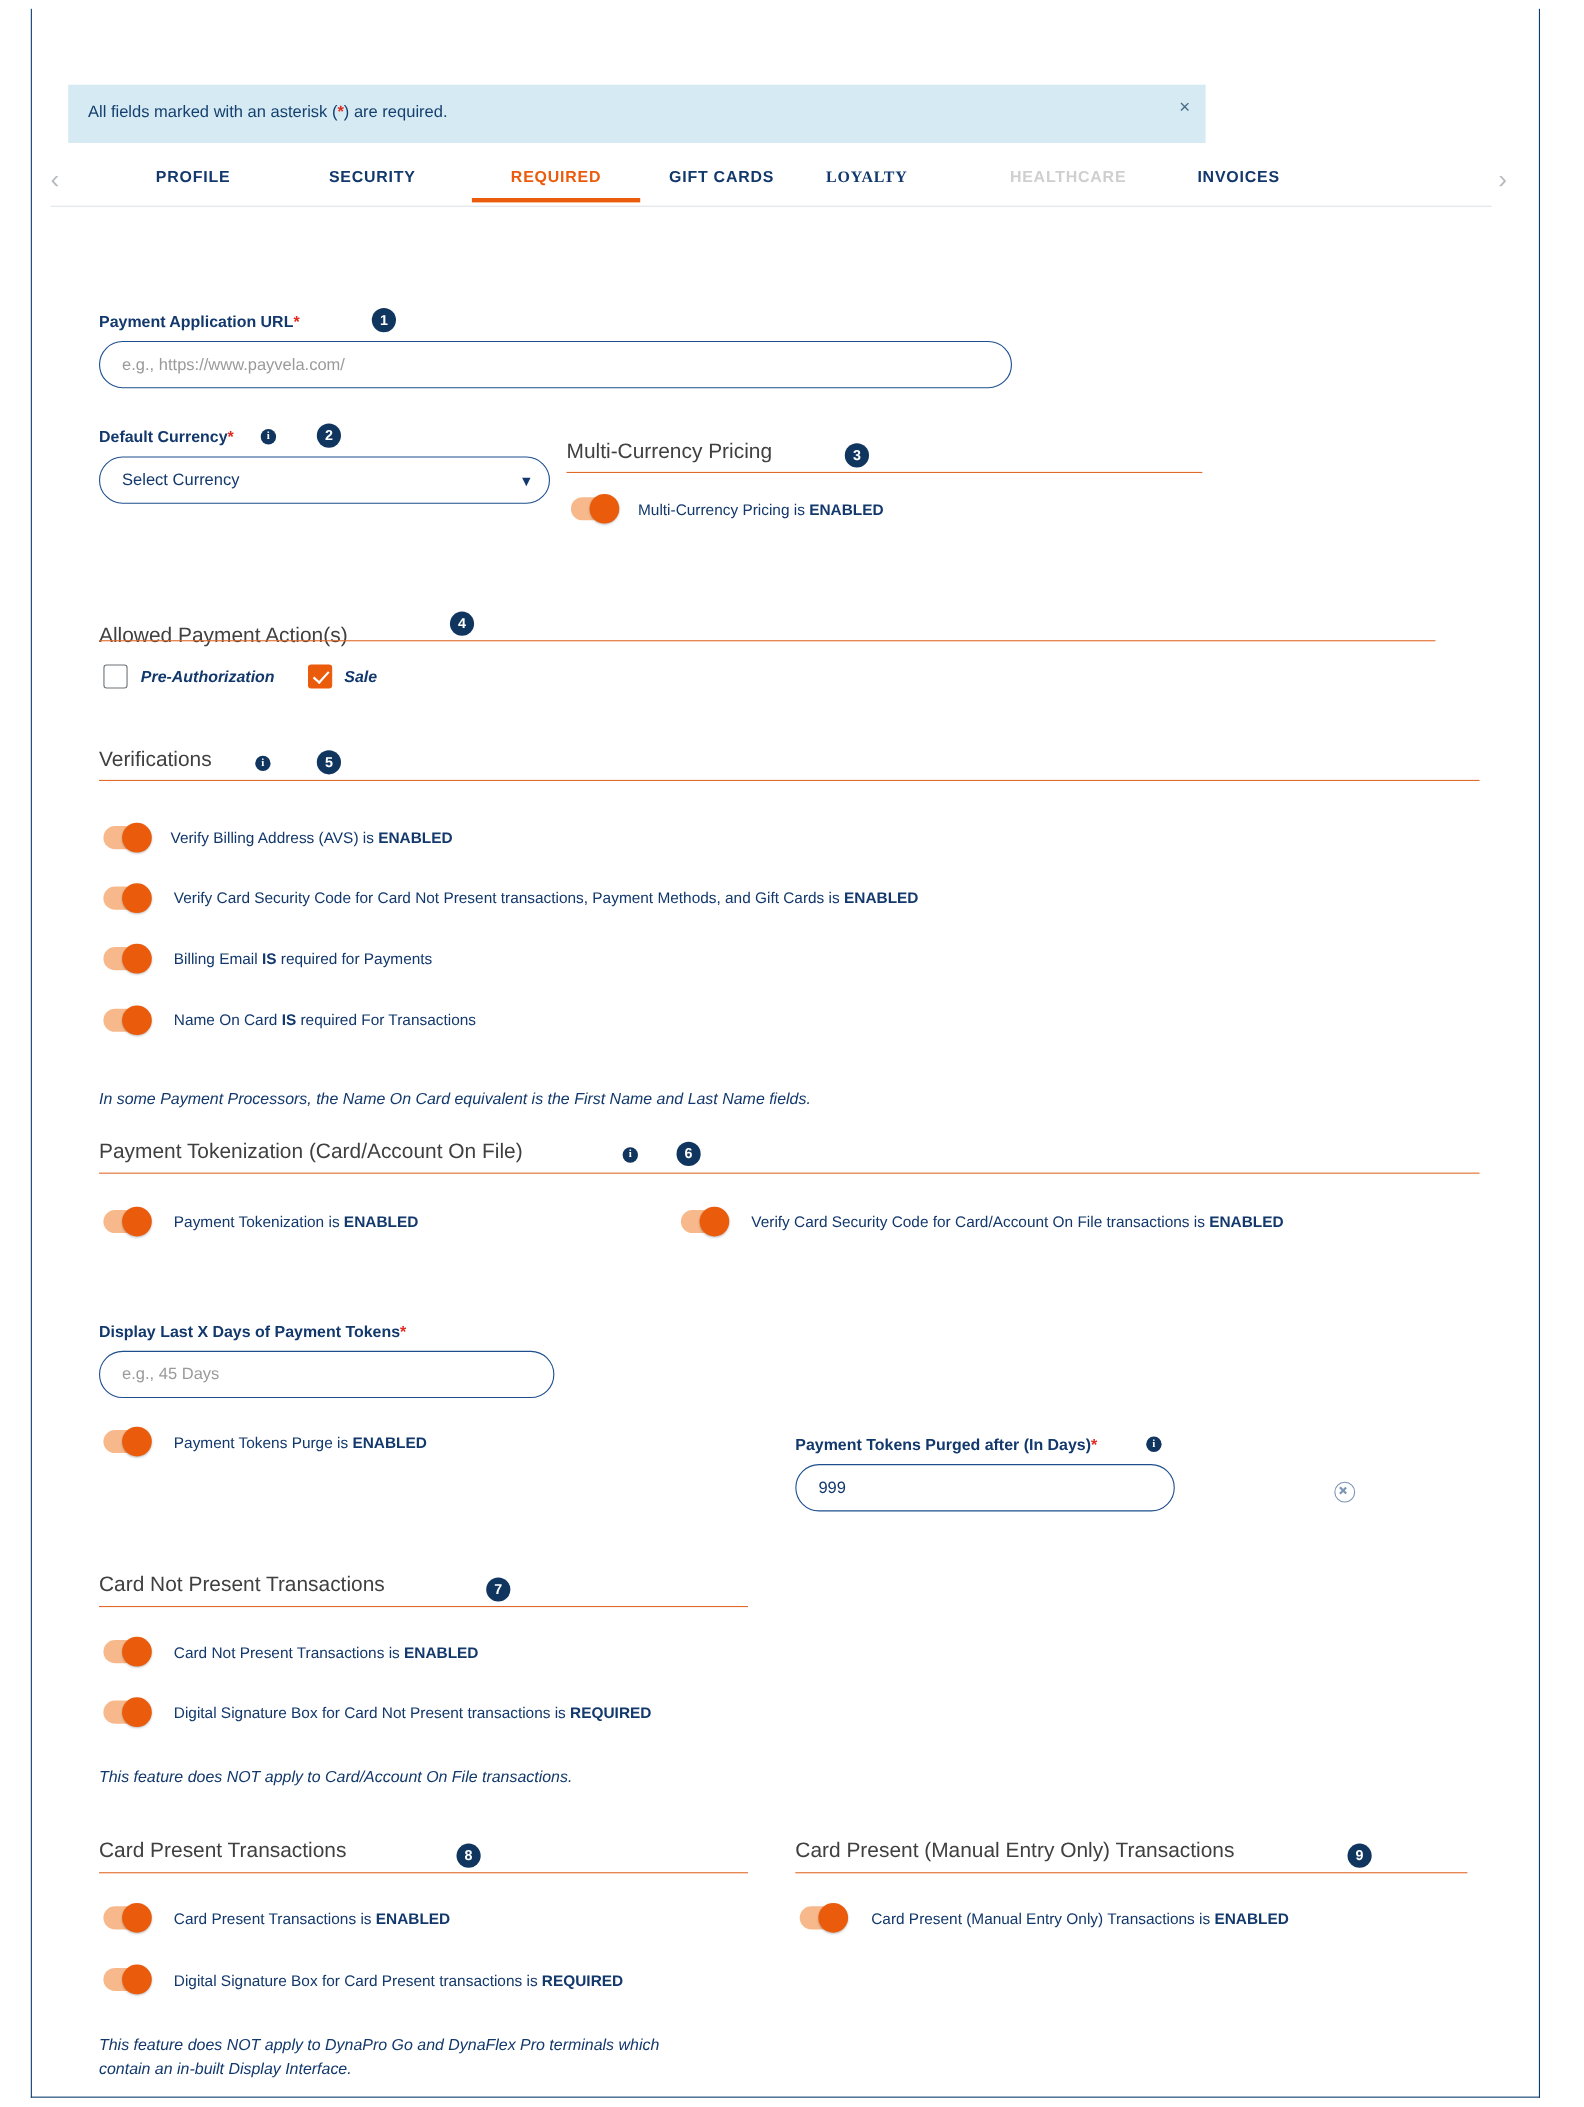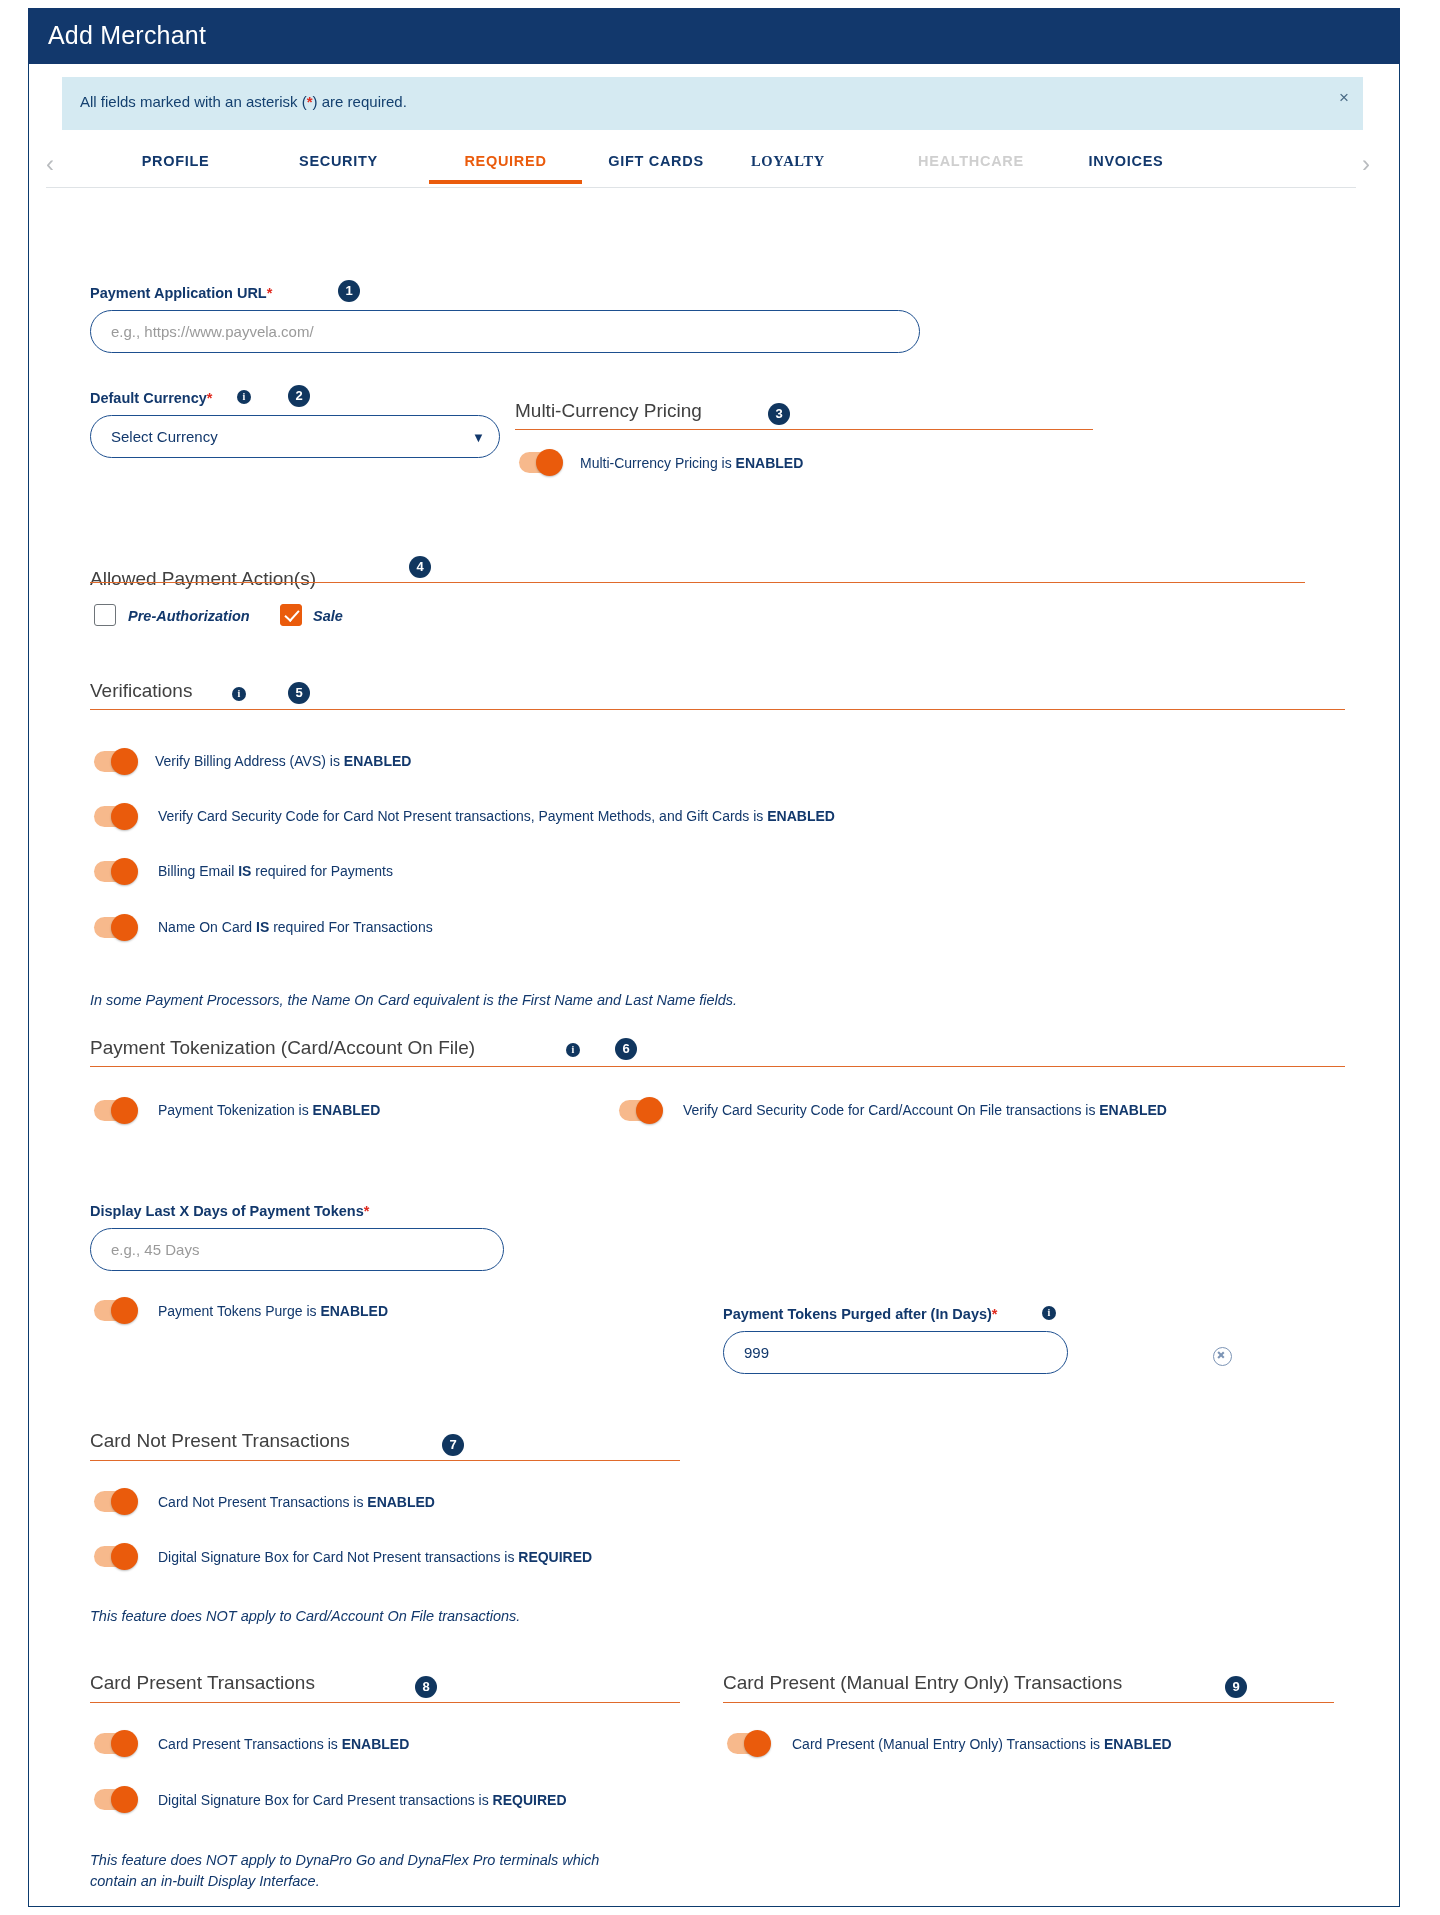--- a/index.html
+++ b/index.html
@@ -20,21 +20,21 @@
   .titlebar{
     position:absolute;left:28px;top:8px;width:1372px;height:56px;
     background:#12386c;box-sizing:border-box;
   }
   .titlebar .title{
     position:absolute;left:20px;top:13px;color:#ffffff;font-size:25px;font-weight:400;
     letter-spacing:.2px;
   }
   
   .alert{
-    position:absolute;left:62px;top:77px;width:1301px;height:53px;
+    position:absolute;left:62px;top:77px;width:1034px;height:53px;
     background:#d5eaf2;box-sizing:border-box;
   }
   .alert .txt{
     position:absolute;left:18px;top:16px;font-size:15px;color:#14406f;
   }
   .alert .ast{color:#e02b20;font-weight:bold;}
   .alert .close{
     position:absolute;right:14px;top:12px;font-size:17px;color:#4a6b86;cursor:pointer;
     line-height:1;
   }
@@ -134,23 +134,20 @@
   .clearicon::before{transform:rotate(45deg);}
   .clearicon::after{transform:rotate(-45deg);}
 </style>
 </head>
 <body>
 
 <div class="page">
 
   <div class="card"></div>
 
-  <div class="titlebar">
-    <div class="title">Add Merchant</div>
-  </div>
 
   <div class="alert">
     <div class="txt"><span>All fields marked with an asterisk (</span><span class="ast">*</span><span>) are required.</span></div>
     <div class="close">×</div>
   </div>
 
   <div class="arrow left">‹</div>
   <div class="arrow right">›</div>
   <div class="tabbar">
     <div class="tabstrip" id="tabstrip">

